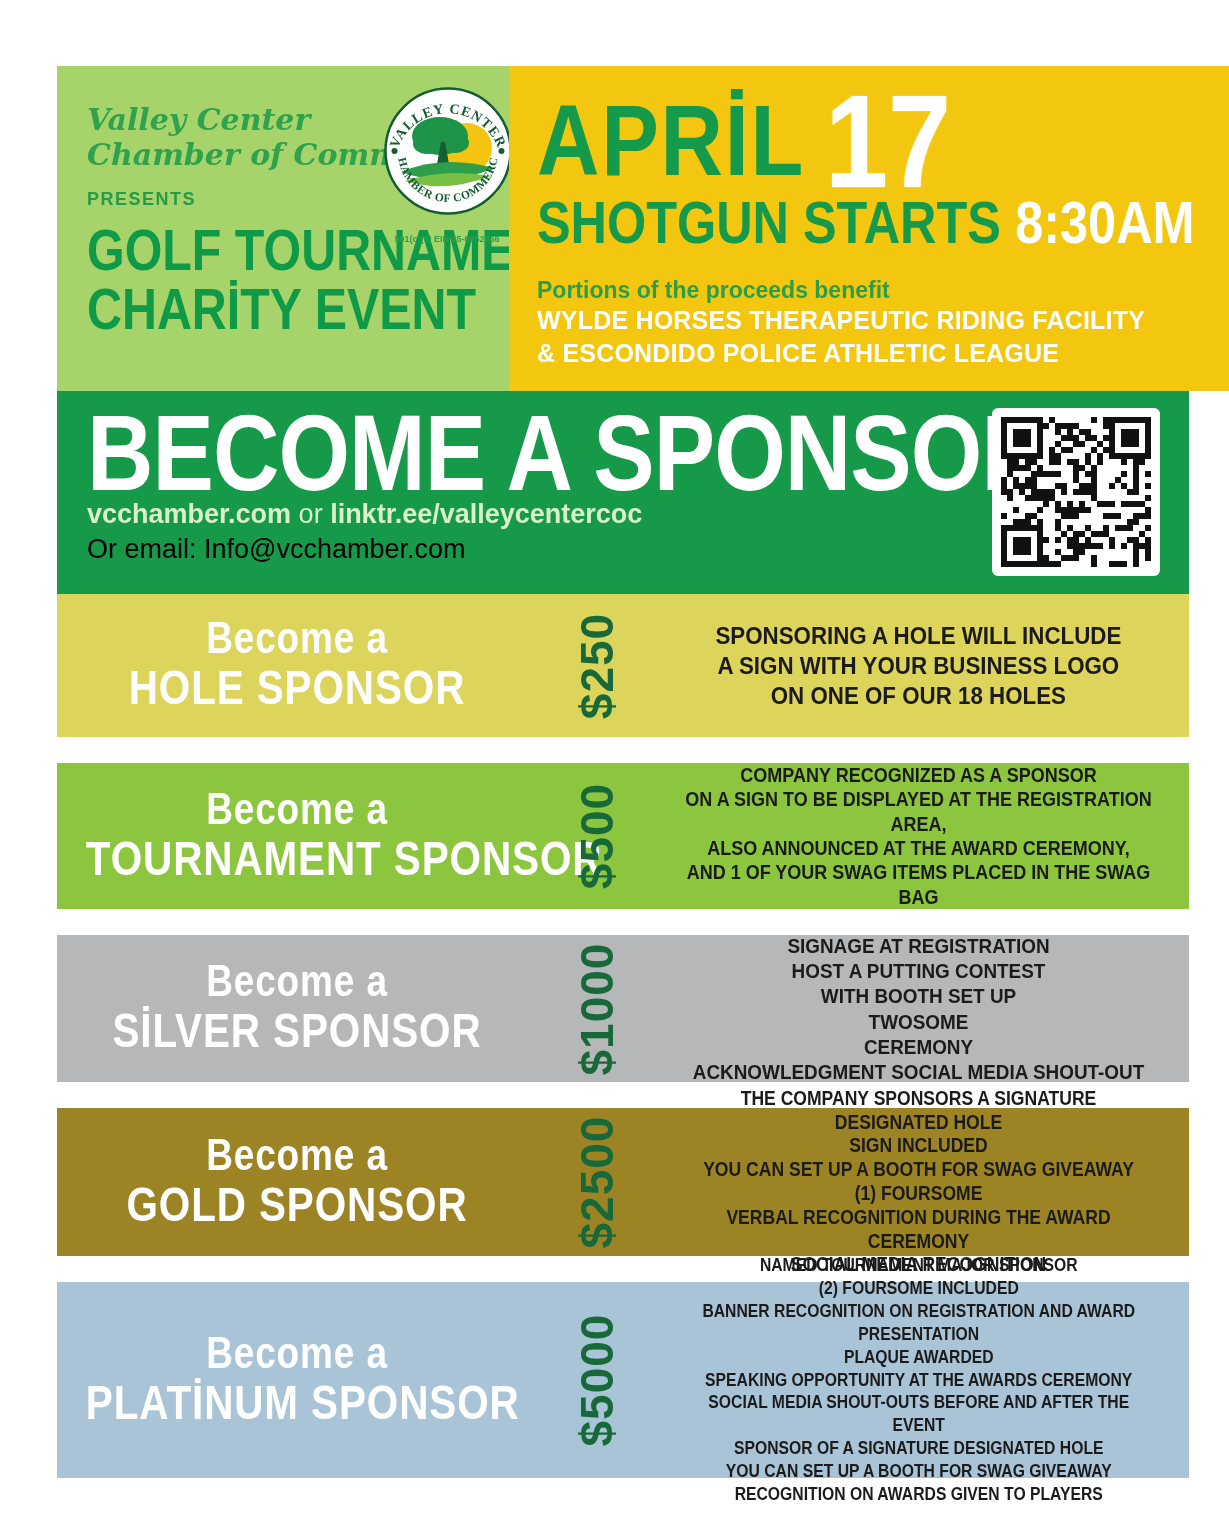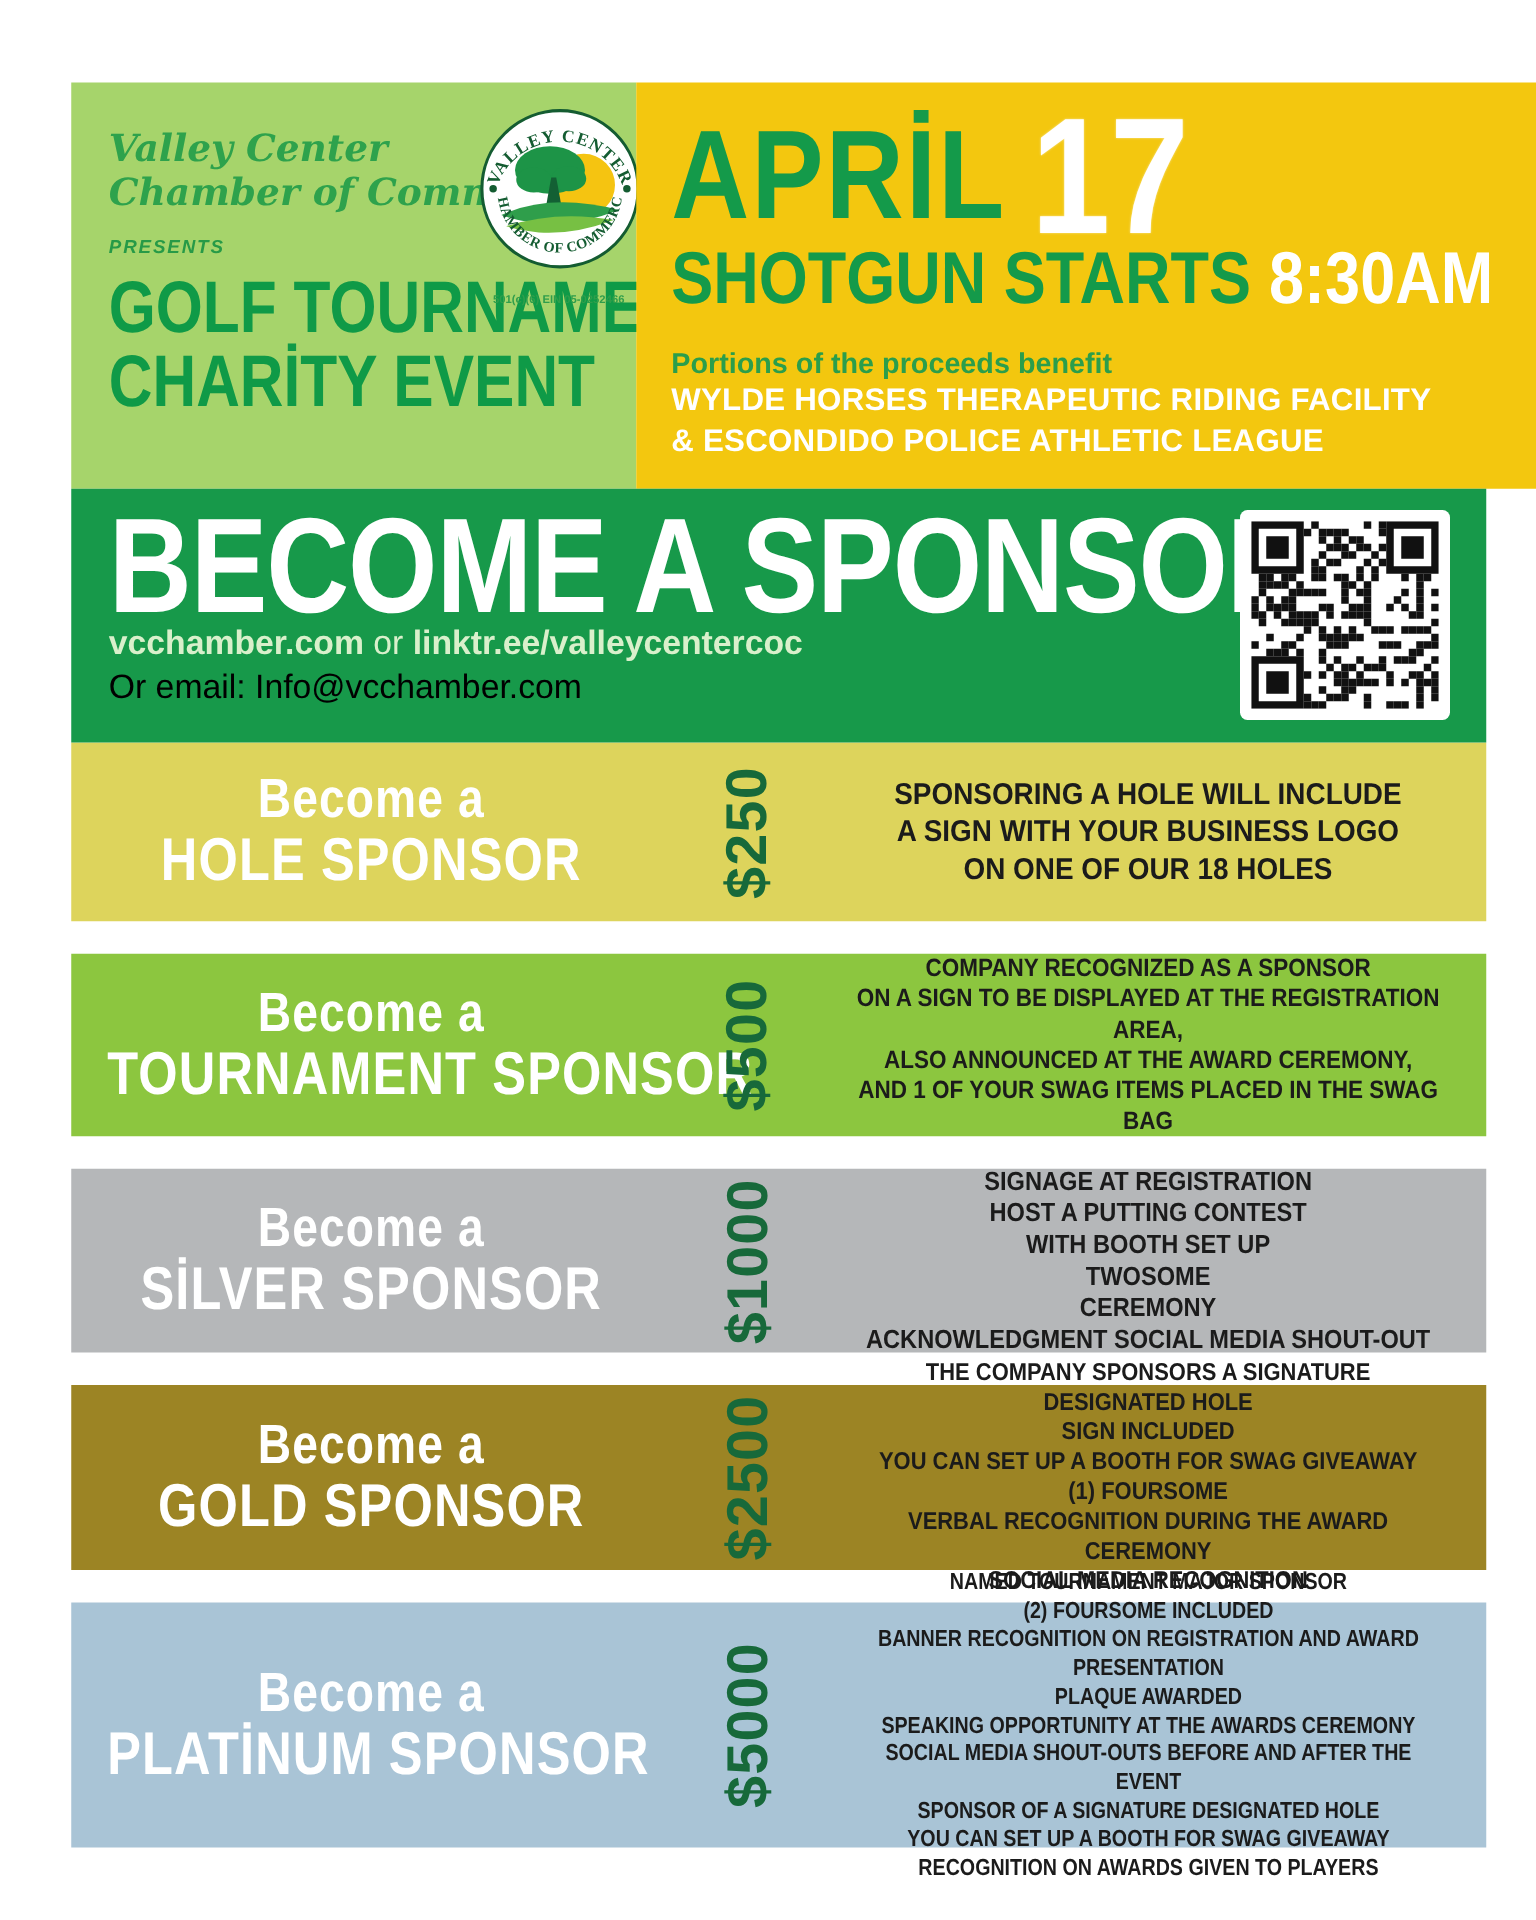--- a/index.html
+++ b/index.html
@@ -7,21 +7,21 @@
     width:1229px;height:1536px;background:#ffffff;position:relative;
     font-family:"Liberation Sans",sans-serif;overflow:hidden;
   }
   .flyer{position:absolute;left:57px;top:66px;width:1132px;}
 
   
   .header{display:flex;height:325px;}
   .header-left{width:452px;position:relative;padding:36px 0 0 30px;box-sizing:border-box;}
   .script-line{font-family:"DejaVu Serif",serif;font-style:italic;font-weight:bold;
     font-size:30px;color:#2ea24c;line-height:1.18;}
-  .presents{font-size:15px;font-weight:bold;color:#279a47;letter-spacing:1.5px;margin-top:16px;font-style:italic;}
+  .presents{font-size:18px;font-weight:bold;color:#279a47;letter-spacing:1.5px;margin-top:16px;}
   .hero-title{margin-top:10px;font-size:55px;font-weight:800;color:#0f9a47;line-height:1.02;
     white-space:nowrap;transform:scale(0.88,1.06);transform-origin:top left;}
   .logo{position:absolute;left:326px;top:20px;width:130px;height:130px;}
   .logo-ein{position:absolute;left:300px;top:168px;width:180px;text-align:center;
     font-size:9px;color:#2f9e4b;font-weight:bold;}
 
   .header-right{flex:1;box-sizing:border-box;position:relative;padding:24px 0 0 28px;}
   .date-row{display:flex;align-items:flex-start;gap:22px;transform:scale(0.9,1.05);transform-origin:top left;white-space:nowrap;}
   .month{font-size:96px;font-weight:800;color:#149a4a;line-height:1.0;letter-spacing:2px;}
   .day{font-size:126px;font-weight:800;color:#ffffff;line-height:0.78;text-shadow:0 0 2px rgba(255,255,255,.6);}

